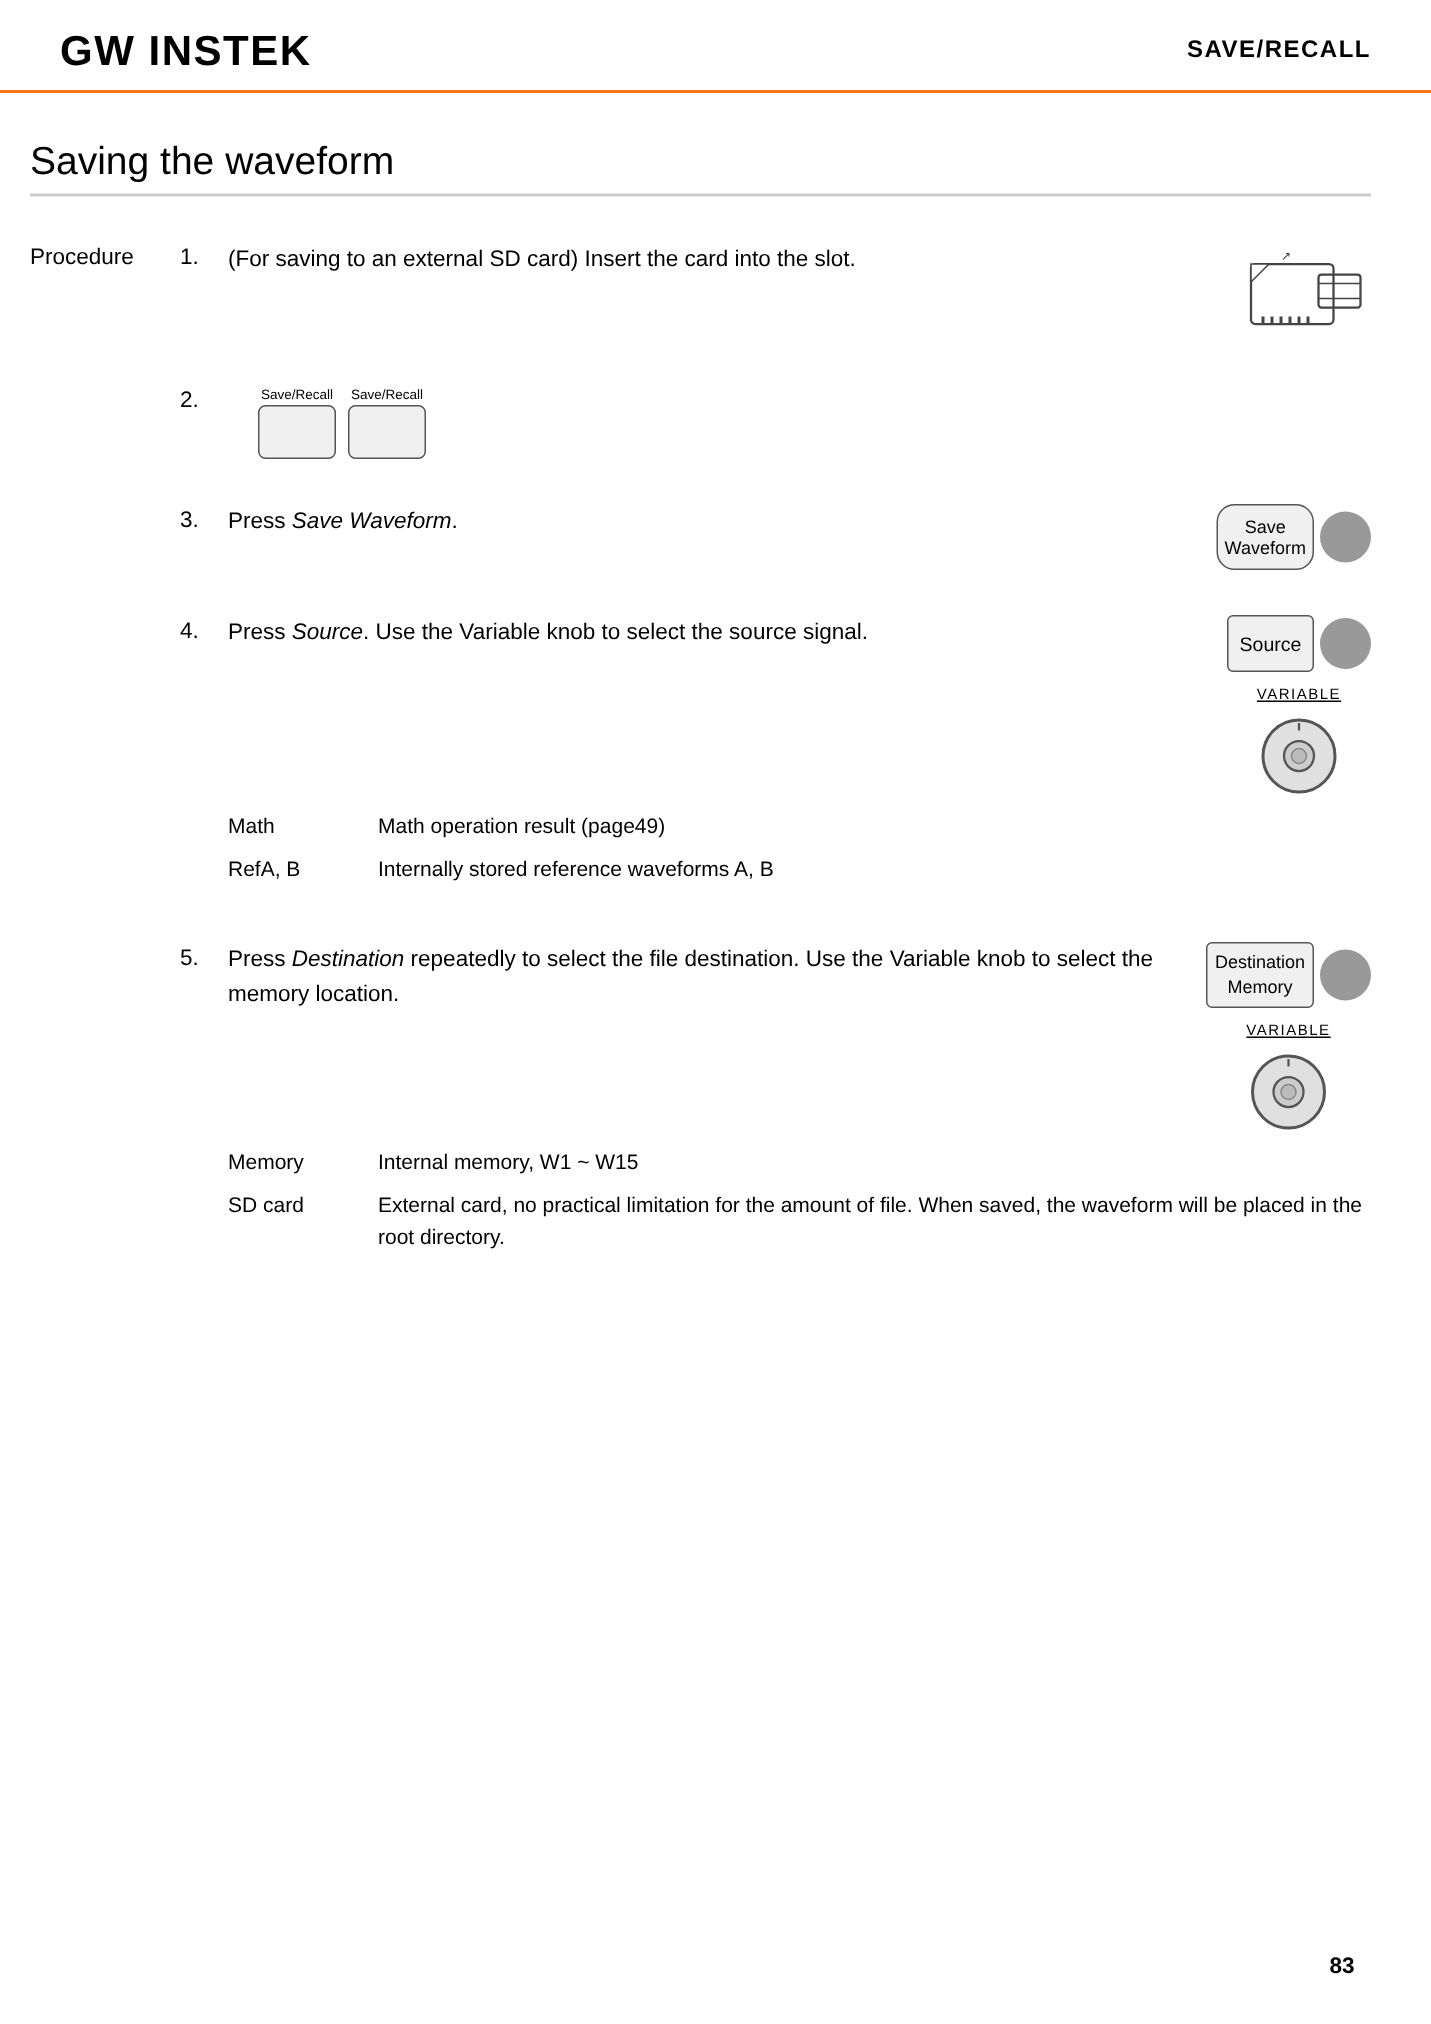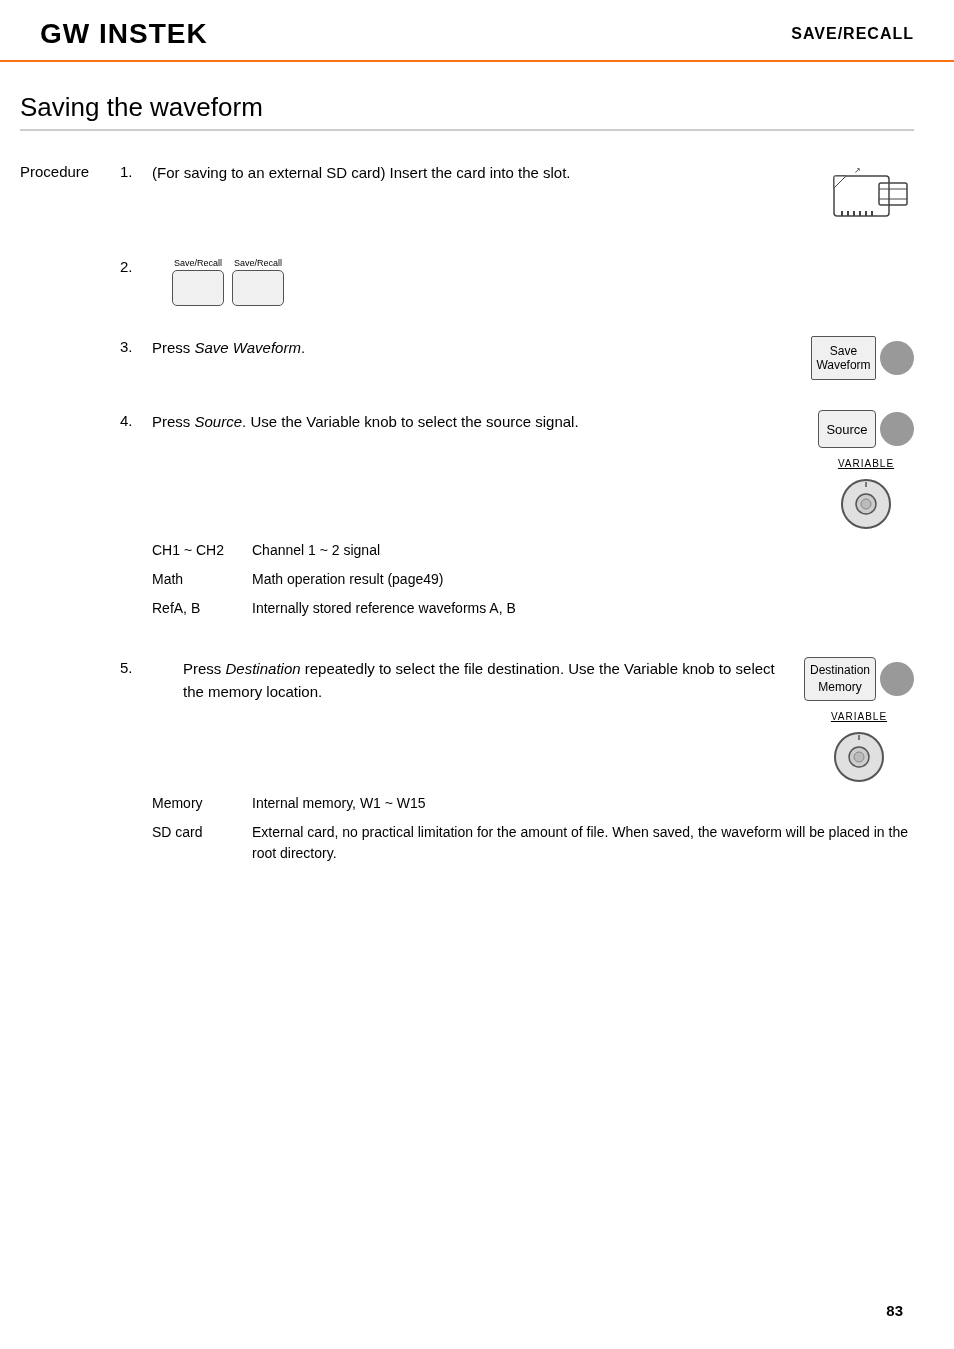--- a/index.html
+++ b/index.html
@@ -261,21 +261,21 @@
         </div>
       </div>
 
       <div class="step">
         <div class="step-number">3.</div>
         <div class="step-content">
           Press <span class="italic">Save Waveform</span><span>.</span>
         </div>
         <div class="step-image">
           <div class="btn-circle-right">
-            <div class="btn-source" style="width:65px;height:44px;font-size:12px;flex-direction:column;display:flex;align-items:center;justify-content:center;border:1.5px solid #555;border-radius:2px;background:#f0f0f0;">
+            <div class="btn-source" style="width:65px;height:44px;font-size:12px;flex-direction:column;display:flex;align-items:center;justify-content:center;border:1.5px solid #555;border-radius:12px;background:#f0f0f0;">
               <span>Save</span>
               <span>Waveform</span>
             </div>
             <div class="circle-btn"></div>
           </div>
         </div>
       </div>
 
       <div class="step" style="align-items:flex-start;">
         <div class="step-number">4.</div>
@@ -298,39 +298,35 @@
                 <circle cx="27" cy="27" r="10" fill="#ccc" stroke="#555" stroke-width="1.5"></circle>
                 <circle cx="27" cy="27" r="5" fill="#bbb" stroke="#888" stroke-width="1"></circle>
 
                 <line x1="27" y1="5" x2="27" y2="10" stroke="#555" stroke-width="1.5"></line>
               </svg>
             </div>
           </div>
 
           <div class="option-table">
             <div class="option-row">
-              <span class="option-key">CH1 ~ CH2</span>
-              <span class="option-val">Channel 1 ~ 2 signal</span>
-            </div>
-            <div class="option-row">
               <span class="option-key">Math</span>
               <span class="option-val">Math operation result (page49)</span>
             </div>
             <div class="option-row">
               <span class="option-key">RefA, B</span>
               <span class="option-val">Internally stored reference waveforms A, B</span>
             </div>
           </div>
         </div>
       </div>
 
       <div class="step" style="align-items:flex-start;">
         <div class="step-number">5.</div>
         <div style="flex:1;">
-          <div style="display:flex;align-items:flex-start;margin-left:31px;">
+          <div style="display:flex;align-items:flex-start;">
             <div class="step-content" style="flex:1;">
               Press <span class="italic">Destination</span><span> repeatedly to select the file destination. Use the Variable knob to select the memory location.</span>
             </div>
             <div class="step-image-group">
               <div class="btn-circle-right">
                 <div class="dest-btn">
                   <span>Destination</span>
                   <span>Memory</span>
                 </div>
                 <div class="circle-btn"></div>

